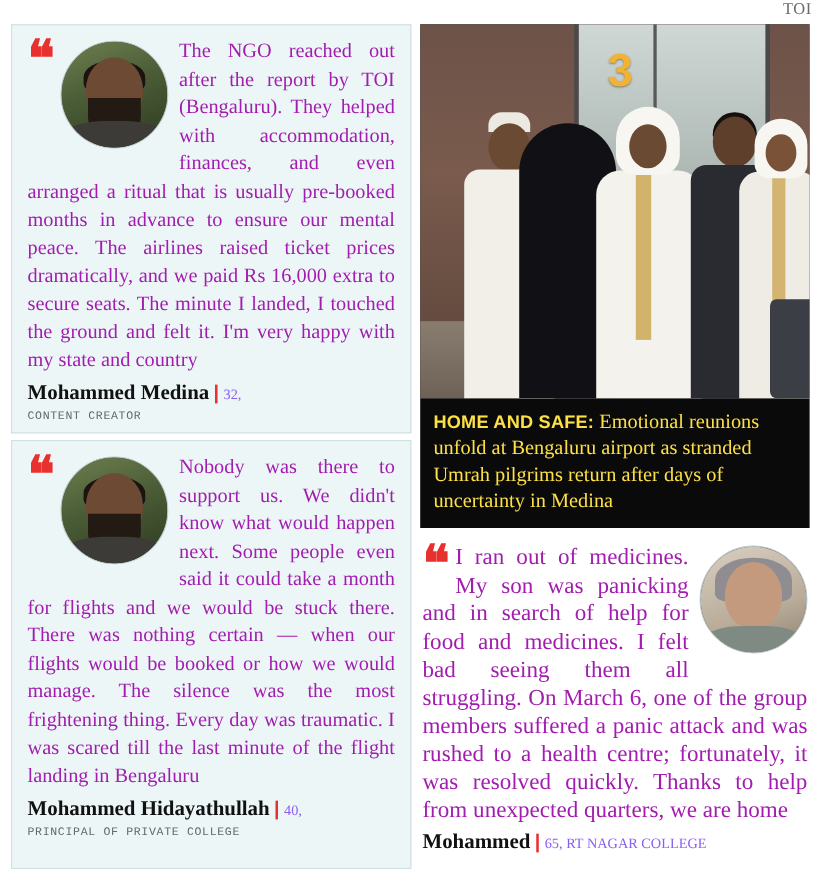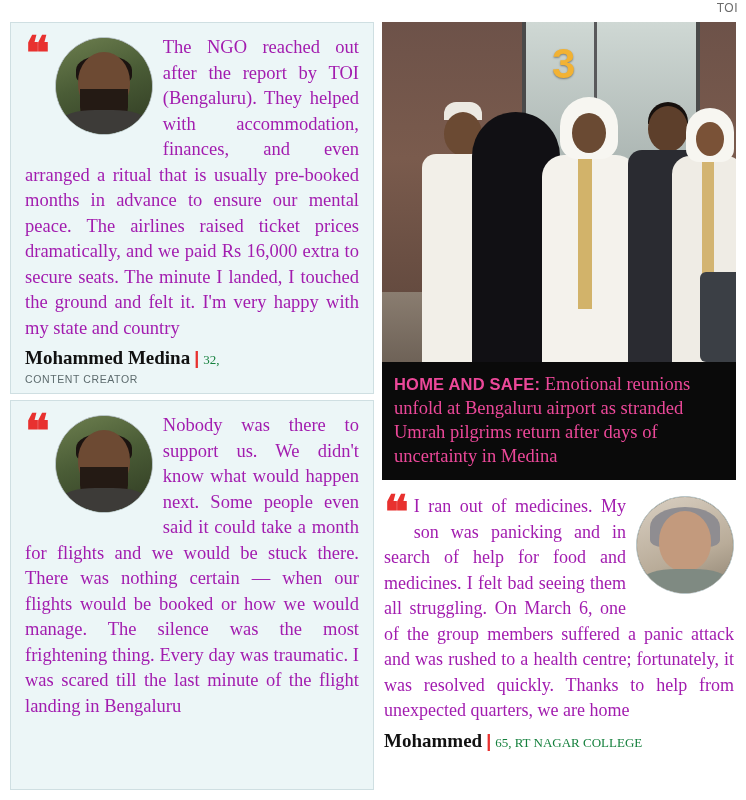--- a/index.html
+++ b/index.html
@@ -16,24 +16,24 @@
   .page {
     position: relative;
     width: 746px;
     height: 800px;
     background: #ffffff;
   }
   .toi-mark {
     position: absolute;
     top: 1px;
     right: 8px;
-    font-size: 12px;
+    font-size: 15px;
     letter-spacing: 0.5px;
     color: #6b6b6b;
-    font-family: Liberation Sans, sans-serif;
+    font-family: Liberation Serif, serif;
   }
   
   .left-col {
     position: absolute;
     left: 10px;
     top: 22px;
     width: 364px;
     height: 768px;
   }
   .quote-card {
@@ -155,27 +155,27 @@
   .attrib-sep {
     color: #e8312f;
     font-weight: bold;
     font-size: 18px;
     padding: 0 4px;
     display: inline;
   }
   .attrib-age {
     font-family: "Liberation Serif", serif;
     font-size: 13px;
-    color: #15803d;
+    color: #8b5cf6;
     display: inline;
   }
   .attrib-role {
     display: block;
     margin-top: 4px;
-    font-family: Liberation Sans, sans-serif;
+    font-family: Liberation Mono, monospace;
     font-size: 10.5px;
     letter-spacing: 0.6px;
     color: #5d6b6e;
     text-transform: uppercase;
   }
   
   .right-col {
     position: absolute;
     left: 382px;
     top: 22px;
@@ -249,21 +249,21 @@
   .p-man2 .hair { position:absolute; left:20px; top:-4px; width:40px; height:22px; border-radius:20px 20px 0 0; background:#16100d; }
   .p-man2 .torso { position:absolute; left:0; top:44px; width:86px; height:214px; background:#2a2b31; border-radius:14px 14px 0 0; }
   .p-woman-white2 { left: 290px; bottom: 0; width: 70px; height: 258px; }
   .p-woman-white2 .scarf { position:absolute; left:14px; top:4px; width:48px; height:54px; border-radius:26px 26px 14px 14px; background:#f7f6f1; }
   .p-woman-white2 .face { position:absolute; left:24px; top:18px; width:28px; height:34px; border-radius:50%; background:#7a5237; }
   .p-woman-white2 .robe { position:absolute; left:0; top:52px; width:72px; height:210px; background:#efece5; border-radius:18px 18px 0 0; }
   .p-woman-white2 .trim { position:absolute; left:30px; top:56px; width:12px; height:120px; background:#c9a24a; opacity:.75; }
   .p-bag { left: 318px; bottom: 38px; width: 44px; height: 90px; background:#3b3f45; border-radius:6px; }
   .caption {
     background: #0a0a0a;
-    color: #ec4899;
+    color: #fde047;
     padding: 10px 12px 12px 12px;
     width: 354px;
     box-sizing: border-box;
   }
   .caption-text {
     font-family: "Liberation Serif", serif;
     font-size: 18.5px;
     line-height: 24px;
     margin: 0;
   }
@@ -274,21 +274,21 @@
     letter-spacing: .2px;
   }
   .quote-card.three {
     margin-top: 8px;
     background: #ffffff;
     border: none;
     padding: 6px 2px 0 2px;
     height: 300px;
   }
   .quote-card.three .qtext {
-    font-size: 18px;
+    font-size: 21px;
     line-height: 25.5px;
   }
   .portrait.right-float {
     float: right;
     margin: 2px 0 4px 10px;
   }
 </style>
 </head>
 <body>
 
@@ -317,20 +317,24 @@
     <div class="quote-card two">
       <span class="qmark">❝</span>
       <div class="portrait">
         <div class="bg"></div>
         <div class="hair"></div>
         <div class="face"></div>
         <div class="beard"></div>
         <div class="body"></div>
       </div>
       <p class="qtext">Nobody was there to support us. We didn't know what would happen next. Some people even said it could take a month for flights and we would be stuck there. There was nothing certain — when our flights would be booked or how we would manage. The silence was the most frightening thing. Every day was traumatic. I was scared till the last minute of the flight landing in Bengaluru</p>
+      <div class="attrib">
+        <span class="attrib-name">Mohammed Hidayathullah</span><span class="attrib-sep">|</span><span class="attrib-age">40,</span>
+        <span class="attrib-role">PRINCIPAL OF PRIVATE COLLEGE</span>
+      </div>
     </div>
 
   </div>
 
   <div class="right-col">
 
     <div class="photo">
       <div class="wall"></div>
       <div class="doorway"></div>
       <div class="glassline"></div>

